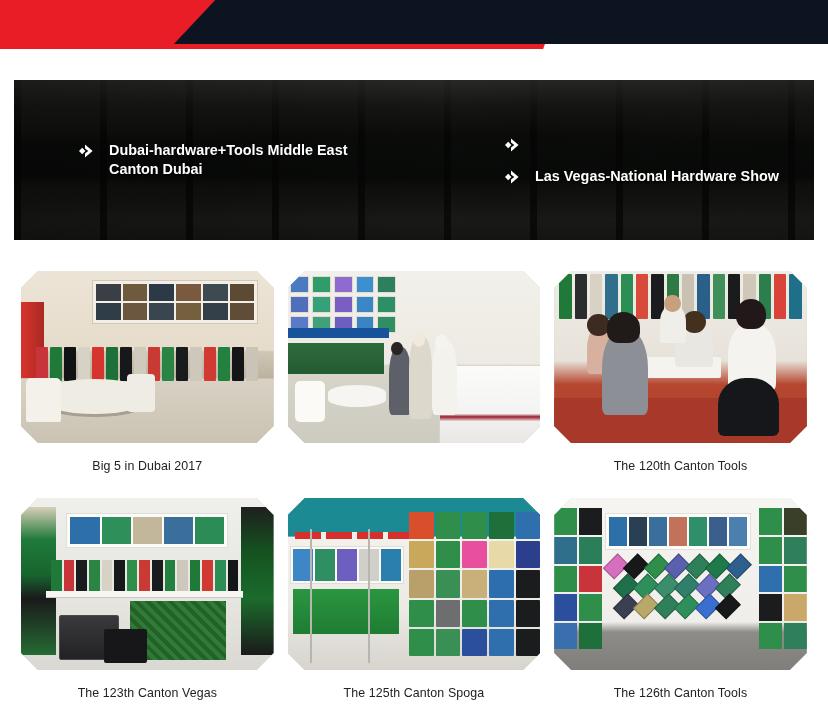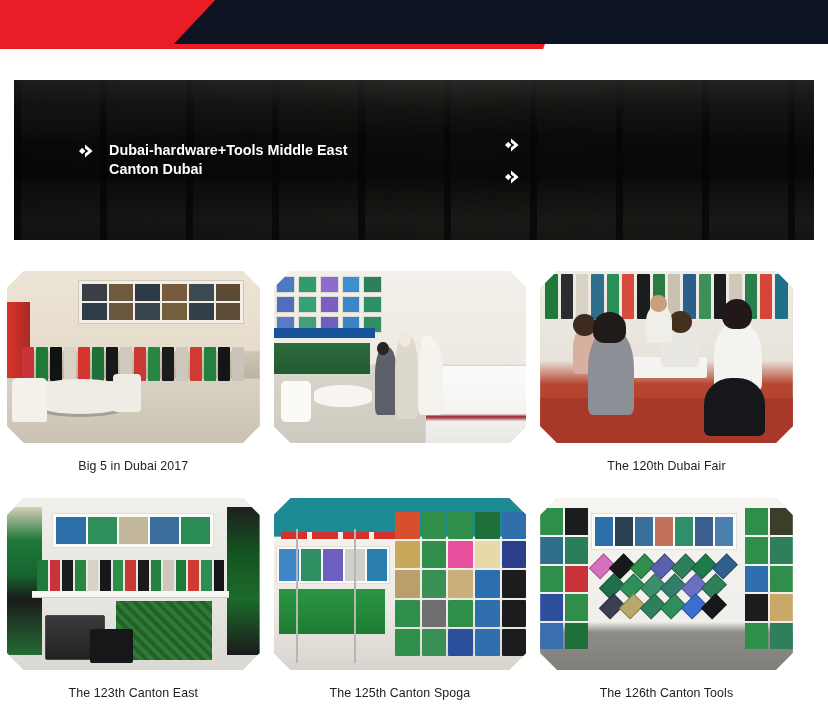--- a/index.html
+++ b/index.html
@@ -113,21 +113,21 @@
     font-weight: bold;
     line-height: 19px;
     font-family: "Liberation Sans", sans-serif;
     text-shadow: 0 1px 2px rgba(0,0,0,0.85);
     white-space: pre-line;
   }
 
   
   .grid {
     position: absolute;
-    left: 0; top: 268px;
+    left: 14px; top: 268px;
     width: 800px;
     display: flex;
     flex-wrap: wrap;
   }
   .cell {
     width: 266.6px;
     padding: 0 4px;
     margin-bottom: 2px;
   }
   .photo-frame {
@@ -378,20 +378,21 @@
           </span>
         </div>
 
         <div class="bullet-row">
           <span class="bullet-ico">
             <svg width="19" height="16" viewBox="0 0 19 16" aria-hidden="true">
               <polygon points="1,8 4.2,4.8 7.4,8 4.2,11.2" fill="#ffffff"></polygon>
               <polygon points="7.0,1.4 14.6,8 7.0,14.6 7.0,10.6 10.3,8 7.0,5.4" fill="#ffffff"></polygon>
             </svg>
           </span>
+          <span class="bullet-txt">Las Vegas-National Hardware Show</span>
         </div>
 
       </div>
     </div>
   </div>
 
   <div class="grid row1" style="top:268px;">
 
     <div class="cell">
       <div class="photo-frame">
@@ -508,21 +509,21 @@
             <div class="pr" style="left:48%;top:30%;width:15%;height:26%;background:#e9e7e2;"></div>
             <div class="pr" style="left:51%;top:23%;width:9%;height:13%;background:#43301f;border-radius:50%;"></div>
             <div class="pr" style="left:69%;top:30%;width:19%;height:40%;background:#f4f3f0;"></div>
             <div class="pr" style="left:72%;top:16%;width:12%;height:18%;background:#22181a;border-radius:50% 50% 40% 40%;"></div>
             <div class="pr" style="left:65%;top:62%;width:24%;height:34%;background:#16171b;"></div>
             <div class="pr" style="left:42%;top:20%;width:10%;height:22%;background:#f0eee9;"></div>
             <div class="pr" style="left:43.6%;top:14%;width:6.5%;height:10%;background:#c9a07e;border-radius:50%;"></div>
           </div>
         </div>
       </div>
-      <div class="caption">The 120th Dubai Fair</div>
+      <div class="caption">The 120th Canton Tools</div>
     </div>
 
   </div>
 
   <div class="grid row2" style="top:475px;">
 
     <div class="cell">
       <div class="photo-frame">
         <div class="photo-inner">
           <div class="ph p4">
@@ -552,21 +553,21 @@
                 <i style="background: rgb(43, 143, 85);"></i>
                 <i style="background: rgb(20, 21, 23);"></i>
               </div>
             <div class="shelf"></div>
             <div class="grass"></div>
             <div class="casebox"></div>
             <div class="casebox2"></div>
           </div>
         </div>
       </div>
-      <div class="caption">The 123th Canton East</div>
+      <div class="caption">The 123th Canton Vegas</div>
     </div>
 
     <div class="cell">
       <div class="photo-frame">
         <div class="photo-inner">
           <div class="ph p5">
             <div class="redrail"></div>
             <div class="leftposter">
                 <i style="background: rgb(63, 134, 198);"></i>
                 <i style="background: rgb(47, 143, 99);"></i>

